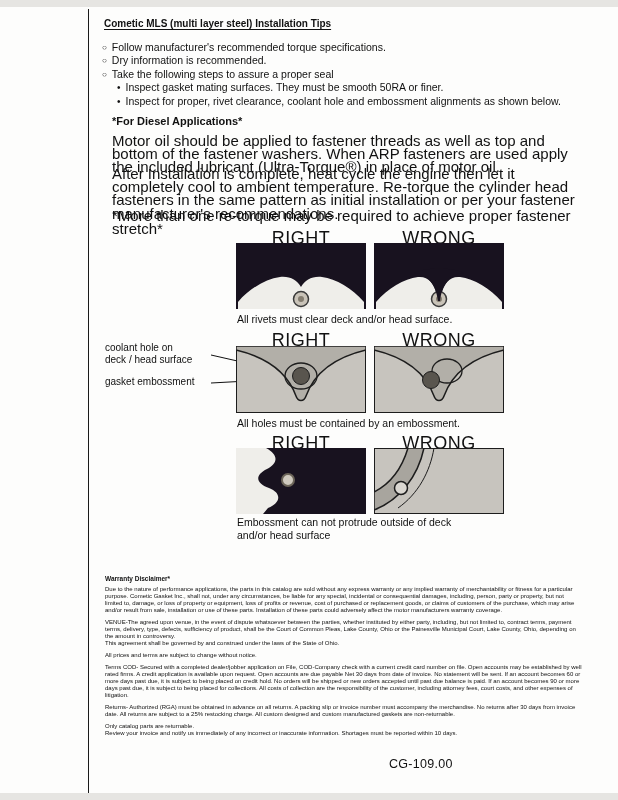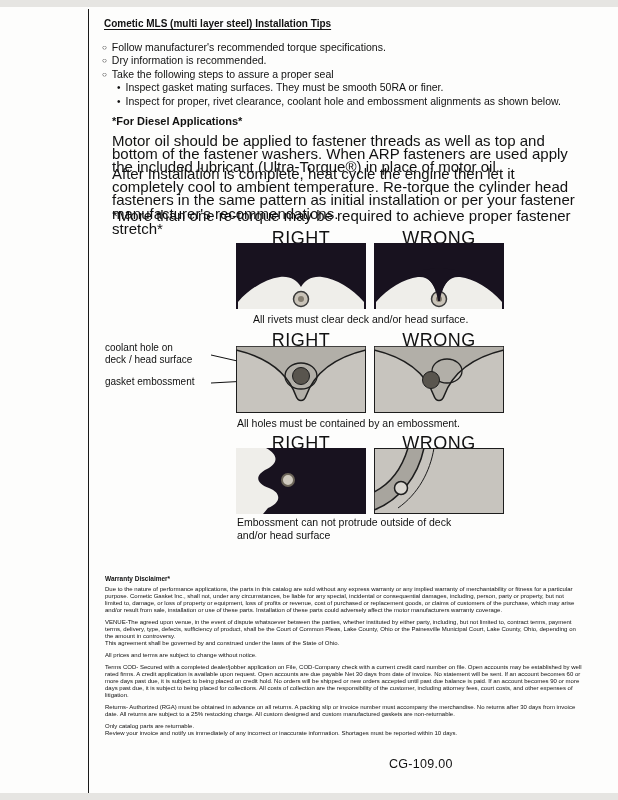--- a/index.html
+++ b/index.html
@@ -74,21 +74,21 @@
   </svg>
 
   <svg class="abs" style="left:374px;top:243px;" width="130" height="66" viewBox="0 0 130 66">
     <rect x="0" y="0" width="130" height="66" fill="#18121f"></rect>
     <path d="M2,66 L2,59 C14,45 30,36 44,34 C54,33 60,40 63,52 L67,52 C70,40 76,33 86,34 C100,36 116,45 128,59 L128,66 Z" fill="#efeeea"></path>
     <circle cx="65" cy="56" r="7.5" fill="#c9c3b8" stroke="#3a3a3a" stroke-width="1.5"></circle>
     <circle cx="65" cy="56" r="3" fill="#847d70"></circle>
     <path d="M40,30 C54,31 62,42 64,58 L66,58 C68,42 76,31 90,30 C80,24 50,24 40,30 Z" fill="#18121f"></path>
   </svg>
 
-  <div class="abs cap" style="left:253px;top:313px;">All rivets must clear deck and/or head surface.</div>
+  <div class="abs cap" style="left:237px;top:313px;">All rivets must clear deck and/or head surface.</div>
 
   <div class="abs dlabel" style="left:236px;top:330px;">RIGHT</div>
   <div class="abs dlabel" style="left:374px;top:330px;">WRONG</div>
 
   <div class="abs ann" style="left:105px;top:342px;width:104px;">coolant hole on
 deck / head surface</div>
   <div class="abs ann" style="left:105px;top:376px;width:104px;">gasket embossment</div>
 
   <svg class="abs" style="left:209px;top:344px;" width="100" height="46" viewBox="0 0 100 46">
     <line x1="2" y1="11" x2="90" y2="31" stroke="#111" stroke-width="1"></line>

